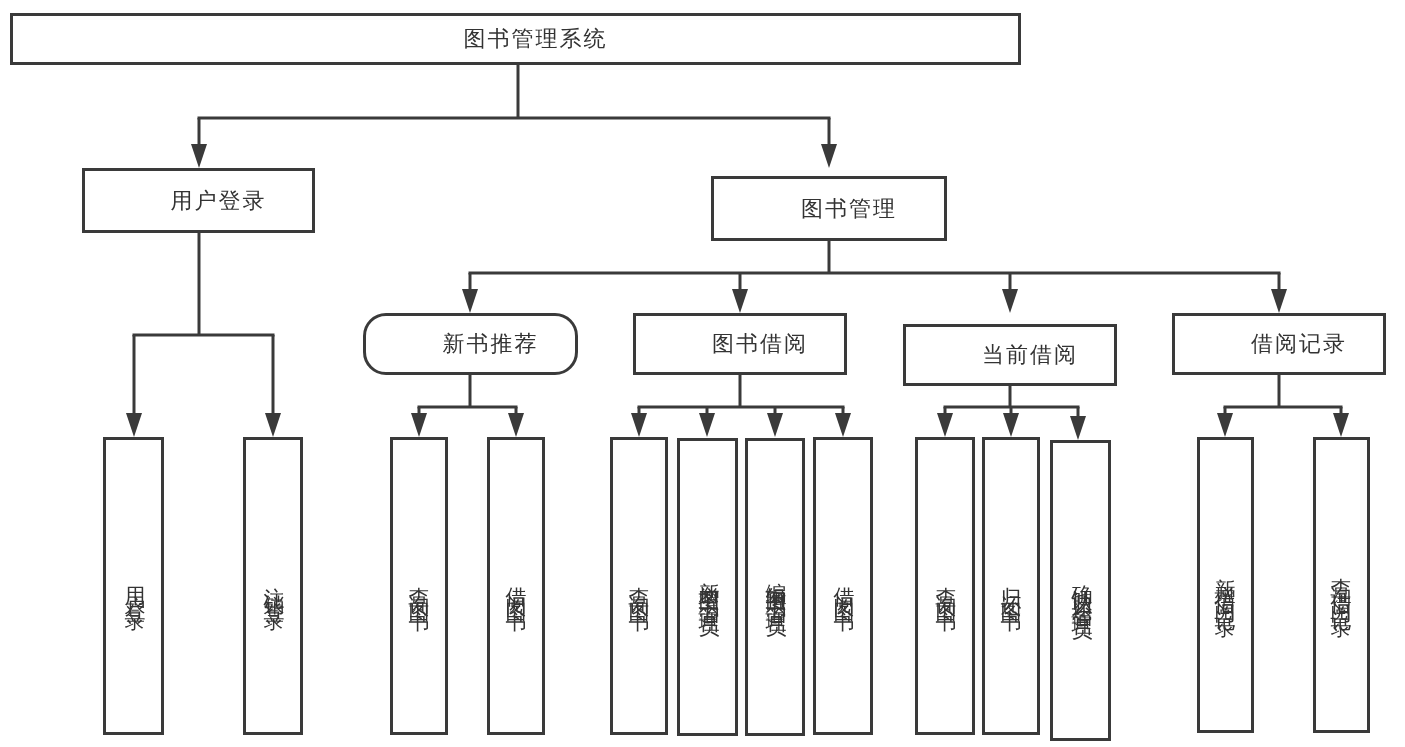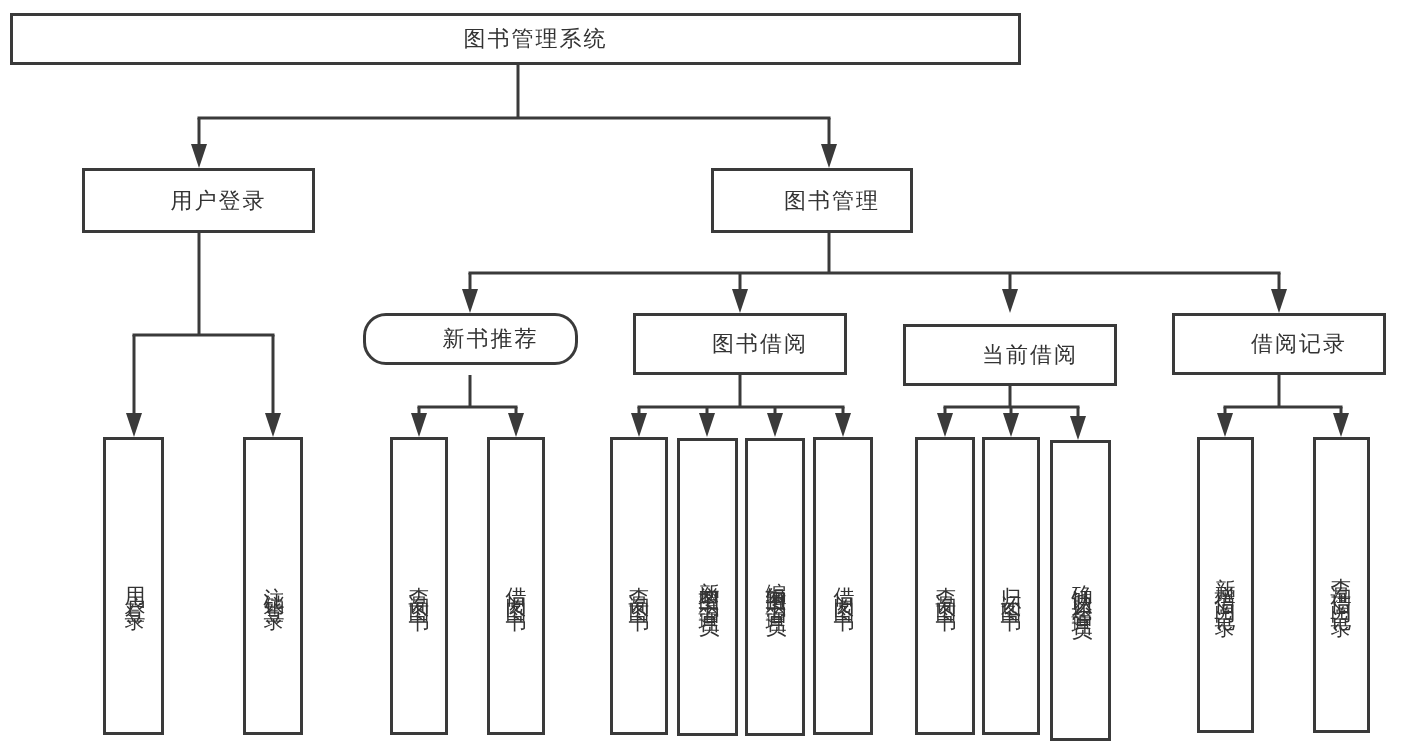--- a/index.html
+++ b/index.html
@@ -113,23 +113,23 @@
         <line x1="1225" y1="407" x2="1225" y2="417" stroke="#3a3a3a" stroke-width="3"></line>
         <polygon points="1217,413 1233,413 1225,437" fill="#3a3a3a"></polygon>
         <line x1="1341" y1="407" x2="1341" y2="417" stroke="#3a3a3a" stroke-width="3"></line>
         <polygon points="1333,413 1349,413 1341,437" fill="#3a3a3a"></polygon>
       </g>
     </svg>
 
   <div class="node nh" style="left:10px; top:13px; width:1011px; height:52px;">图书管理系统</div>
 
   <div class="node nh" style="left:82px; top:168px; width:233px; height:65px;">用户登录</div>
-  <div class="node nh" style="left:711px; top:168px; width:202px; height:65px;">图书管理</div>
+  <div class="node nh" style="left:711px; top:176px; width:236px; height:65px;">图书管理</div>
 
-  <div class="node nh" style="left:363px; top:313px; width:215px; height:52px;border-radius:23px;">新书推荐</div>
+  <div class="node nh" style="left:363px; top:313px; width:215px; height:62px;border-radius:23px;">新书推荐</div>
   <div class="node nh" style="left:633px; top:313px; width:214px; height:62px;font-family:Liberation Serif, serif;">图书借阅</div>
   <div class="node nh" style="left:903px; top:313px; width:214px; height:62px;margin-top:11px;">当前借阅</div>
   <div class="node nh" style="left:1172px; top:313px; width:214px; height:62px;">借阅记录</div>
 
   <div class="node nv" style="left:103px; top:437px; width:61px; height:298px;">用户登录</div>
   <div class="node nv" style="left:243px; top:437px; width:60px; height:298px;">注销登录</div>
 
   <div class="node nv" style="left:390px; top:437px; width:58px; height:298px;">查询图书</div>
   <div class="node nv" style="left:487px; top:437px; width:58px; height:298px;">借阅图书</div>
 

